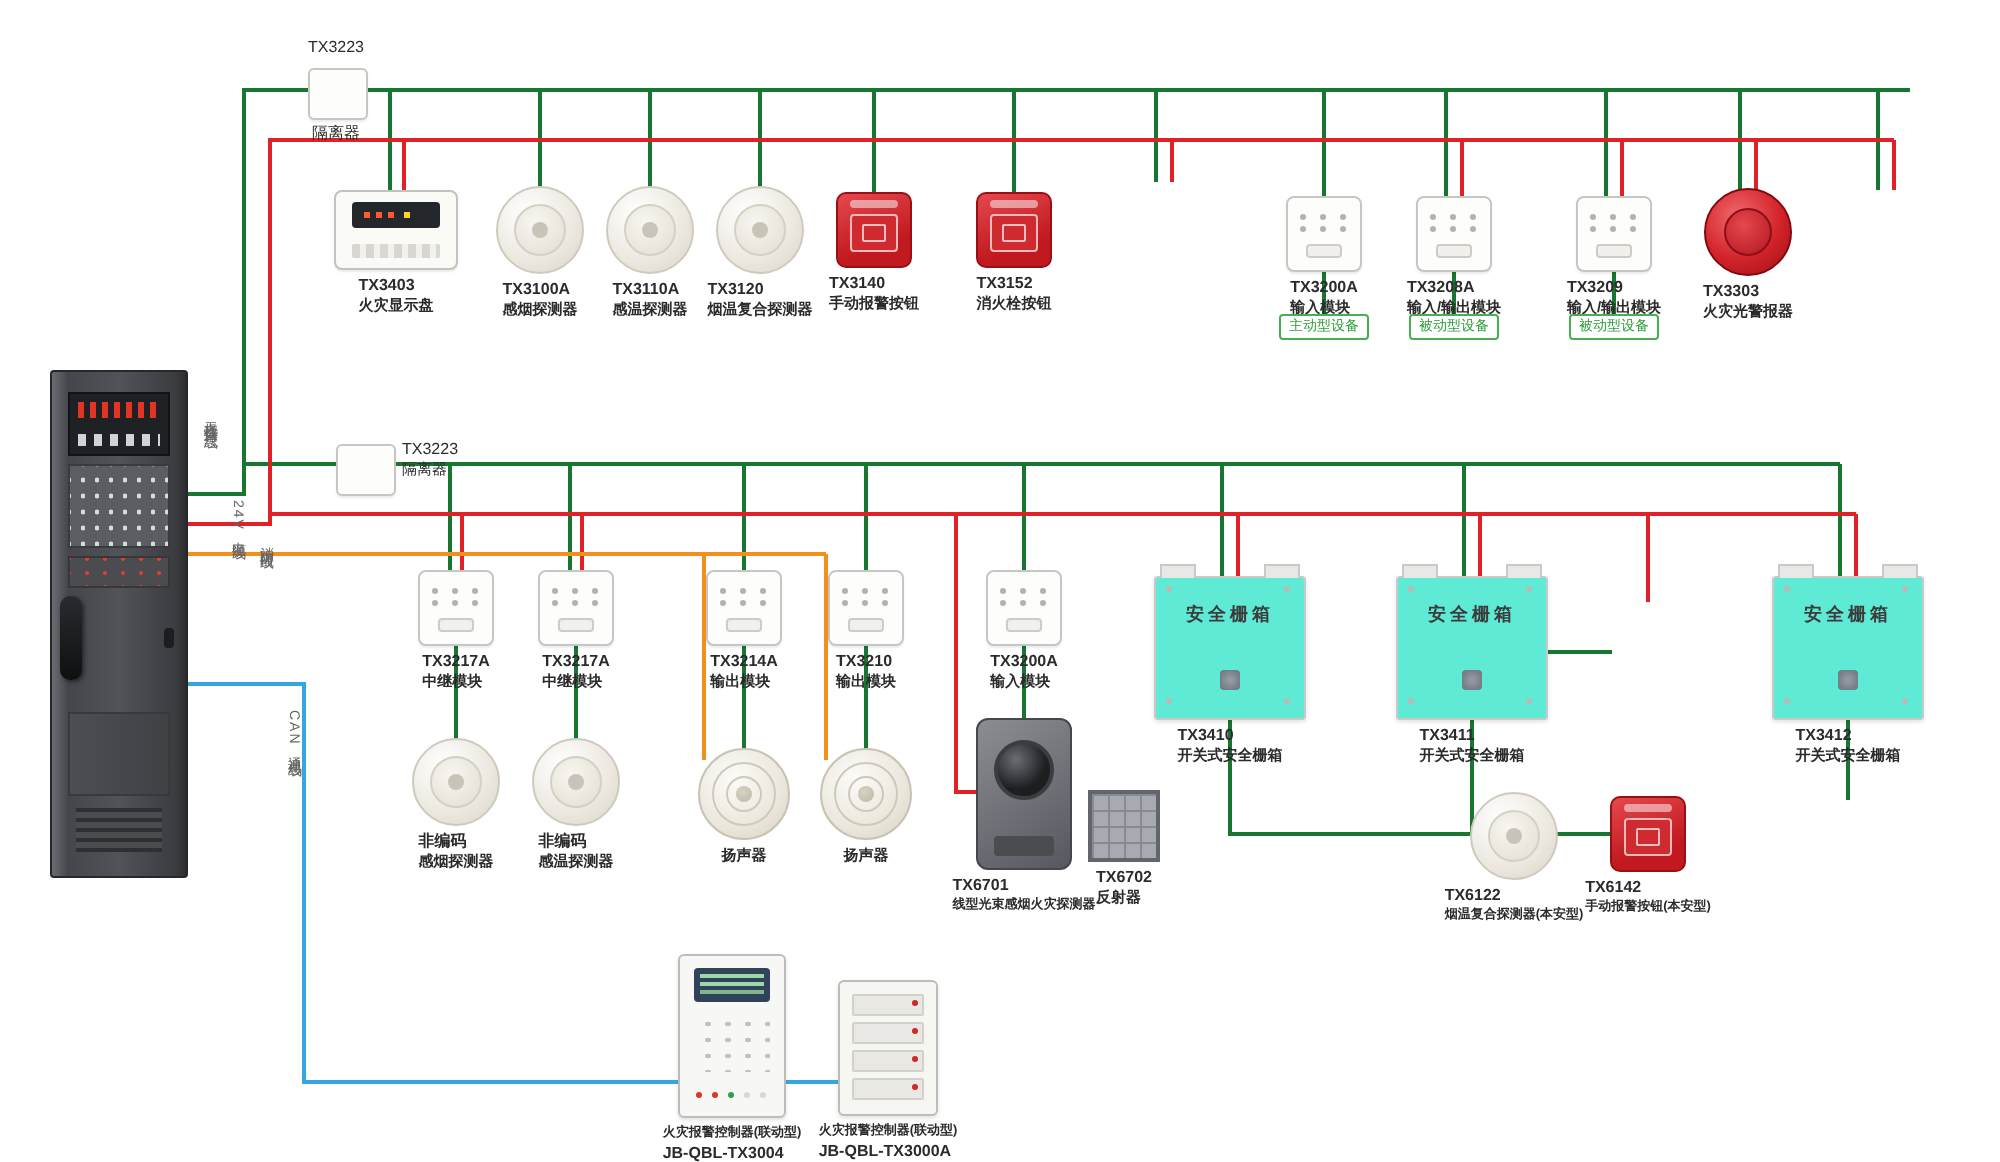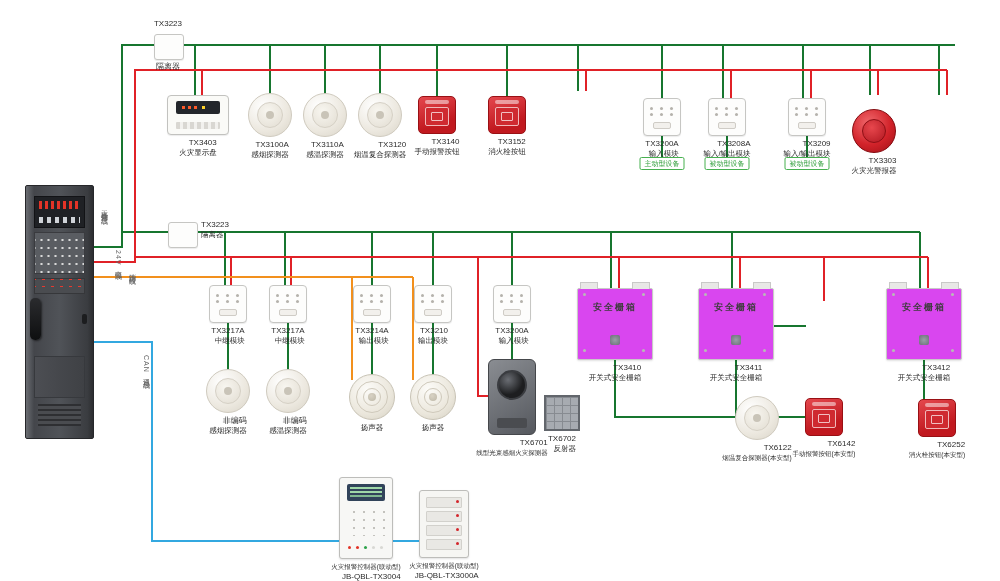--- a/index.html
+++ b/index.html
@@ -3,21 +3,21 @@
 <meta charset="utf-8">
 <style>
   html,body{margin:0;padding:0;background:#fff;}
   body{font-family:"Liberation Sans","DejaVu Sans",sans-serif;}
   #stage{position:relative;width:1000px;height:581px;background:#fff;overflow:hidden;}
   #wires{position:absolute;left:0;top:0;z-index:1;}
   #wires polyline{fill:none;stroke-width:2;}
   .dev{position:absolute;z-index:2;display:flex;flex-direction:column;align-items:center;}
   .icon{position:relative;flex:none;}
   .icon i{position:absolute;display:block;}
-  .lbl{margin-top:3px;display:flex;flex-direction:column;align-items:flex-end;color:#2b2b2b;}
+  .lbl{margin-top:3px;display:flex;flex-direction:column;align-items:flex-start;color:#2b2b2b;font-weight:bold;}
   .lbl .m{display:block;font-size:8px;line-height:10px;white-space:nowrap;}
   .lbl .n{display:block;font-size:7.5px;line-height:9.5px;white-space:nowrap;}
   .lbl .sm{font-size:6.5px;}
   .toplabel{position:absolute;z-index:2;font-size:8px;text-align:center;color:#2b2b2b;}
   .rlabel{position:absolute;z-index:2;color:#2b2b2b;}
   .rlabel .m{display:block;font-size:8px;line-height:10px;}
   .rlabel .n{display:block;font-size:7.5px;line-height:9.5px;}
   .badge{position:absolute;z-index:2;transform:translateX(-50%);font-size:7px;line-height:9px;color:#2f9e3a;border:1px solid #46b04f;background:#fff;padding:1px 4px;border-radius:2px;white-space:nowrap;}
   .sidelabel{position:absolute;z-index:2;writing-mode:vertical-rl;font-size:7px;letter-spacing:1px;color:#666;}
   
@@ -48,21 +48,21 @@
   .spk .r2{top:13px;left:13px;right:13px;bottom:13px;border-radius:50%;border:1px solid #cfc9bb;}
   .spk .dome{top:18px;left:18px;right:18px;bottom:18px;border-radius:50%;background:radial-gradient(circle at 40% 35%,#d8d2c4,#bdb7a7);}
   .disp{width:60px;height:38px;background:#fafaf7;border:1px solid #c2c2bf;border-radius:4px;box-shadow:0 1px 1px rgba(0,0,0,.08);}
   .disp .screen{top:5px;left:8px;right:8px;height:13px;background:#23262b;border-radius:2px;}
   .disp .px{top:10px;left:14px;width:3px;height:3px;background:#ff5a2a;box-shadow:6px 0 #ff5a2a,12px 0 #ff5a2a,20px 0 #ffd22a;}
   .disp .keys{bottom:5px;left:8px;right:8px;height:7px;background:repeating-linear-gradient(90deg,#d9d7d2 0 4px,#f2f1ee 4px 7px);border-radius:1px;}
   .beam{width:46px;height:74px;background:linear-gradient(145deg,#8a8d92,#55585e);border:1px solid #45474b;border-radius:6px;}
   .beam .lens{top:10px;left:50%;transform:translateX(-50%);width:26px;height:26px;border-radius:50%;background:radial-gradient(circle at 35% 30%,#6a6d73,#1d1e20 60%);border:2px solid #3a3c40;}
   .beam .foot{bottom:6px;left:8px;right:8px;height:10px;background:#4a4c50;border-radius:2px;}
   .refl{width:32px;height:32px;background:#a7abb1;border:2px solid #62666c;background-image:linear-gradient(#878b91 1px,transparent 1px),linear-gradient(90deg,#878b91 1px,transparent 1px);background-size:8px 8px;}
-  .bar{width:74px;height:70px;background:#d946ef;border:1px solid #c9c9c7;border-radius:2px;box-shadow:0 1px 2px rgba(0,0,0,.12);}
+  .bar{width:74px;height:70px;background:#5eead4;border:1px solid #c9c9c7;border-radius:2px;box-shadow:0 1px 2px rgba(0,0,0,.12);}
   .bar:before,.bar:after{content:"";position:absolute;top:-7px;width:16px;height:6px;background:#e8e8e6;border:1px solid #c9c9c7;border-bottom:none;}
   .bar:before{left:2px;} .bar:after{right:2px;}
   .bar .scr{top:4px;left:5px;width:3px;height:3px;border-radius:50%;background:#b9b9b6;box-shadow:59px 0 #b9b9b6,0 56px #b9b9b6,59px 56px #b9b9b6;}
   .bar .bt{position:relative;display:block;margin-top:12px;text-align:center;font-size:9px;font-weight:bold;letter-spacing:2px;color:#3c3c3c;}
   .bar .blogo{left:50%;transform:translateX(-50%);bottom:14px;width:10px;height:10px;background:radial-gradient(#9aa0a8,#6a7078);border-radius:2px;}
   .ctl1{width:52px;height:80px;background:#f7f7f5;border:1px solid #bdbdba;border-radius:3px;box-shadow:0 1px 2px rgba(0,0,0,.12);}
   .ctl1 .scr{top:6px;left:7px;right:7px;height:17px;background:#31435a;border-radius:2px;}
   .ctl1 .scr:after{content:"";position:absolute;left:3px;right:3px;top:3px;height:2px;background:#9fd8a8;box-shadow:0 4px 0 #9fd8a8,0 8px 0 #7fb890;}
   .ctl1 .keys{top:28px;left:7px;right:7px;height:30px;background-image:radial-gradient(#c3c2bd 1.5px,transparent 1.6px);background-size:10px 8px;background-position:2px 2px;}
   .ctl1 .leds{bottom:9px;left:8px;width:3px;height:3px;border-radius:50%;background:#e23327;box-shadow:8px 0 #e23327,16px 0 #2ca24a,24px 0 #d8d8d4,32px 0 #d8d8d4;}
@@ -268,21 +268,21 @@
         <i class="holes"></i>
         <i class="slot"></i>
       </div>
     <div class="lbl">
         <span class="m">TX3209</span>
         <span class="n">输入/输出模块</span>
       </div>
   </div>
   <div class="badge" style="left:807px;top:157px">被动型设备</div>
 
-  <div class="dev" style="left:829px;top:109px;width:90px">
+  <div class="dev" style="left:829px;top:94px;width:90px">
     <div class="icon strobe">
         <i class="st-in"></i>
       </div>
     <div class="lbl">
         <span class="m">TX3303</span>
         <span class="n">火灾光警报器</span>
       </div>
   </div>
 
 
@@ -464,30 +464,20 @@
     <div class="icon rbtn">
         <i class="strip"></i>
         <i class="win"></i>
       </div>
     <div class="lbl">
         <span class="m">TX6142</span>
         <span class="n sm">手动报警按钮(本安型)</span>
       </div>
   </div>
 
-  <div class="dev" style="left:892px;top:399px;width:90px">
-    <div class="icon rbtn">
-        <i class="strip"></i>
-        <i class="win"></i>
-      </div>
-    <div class="lbl">
-        <span class="m">TX6252</span>
-        <span class="n sm">消火栓按钮(本安型)</span>
-      </div>
-  </div>
 
   <div class="dev" style="left:311px;top:477px;width:110px">
     <div class="icon ctl1">
         <i class="scr"></i>
         <i class="keys"></i>
         <i class="leds"></i>
       </div>
     <div class="lbl">
         <span class="n sm">火灾报警控制器(联动型)</span>
         <span class="m">JB-QBL-TX3004</span>

